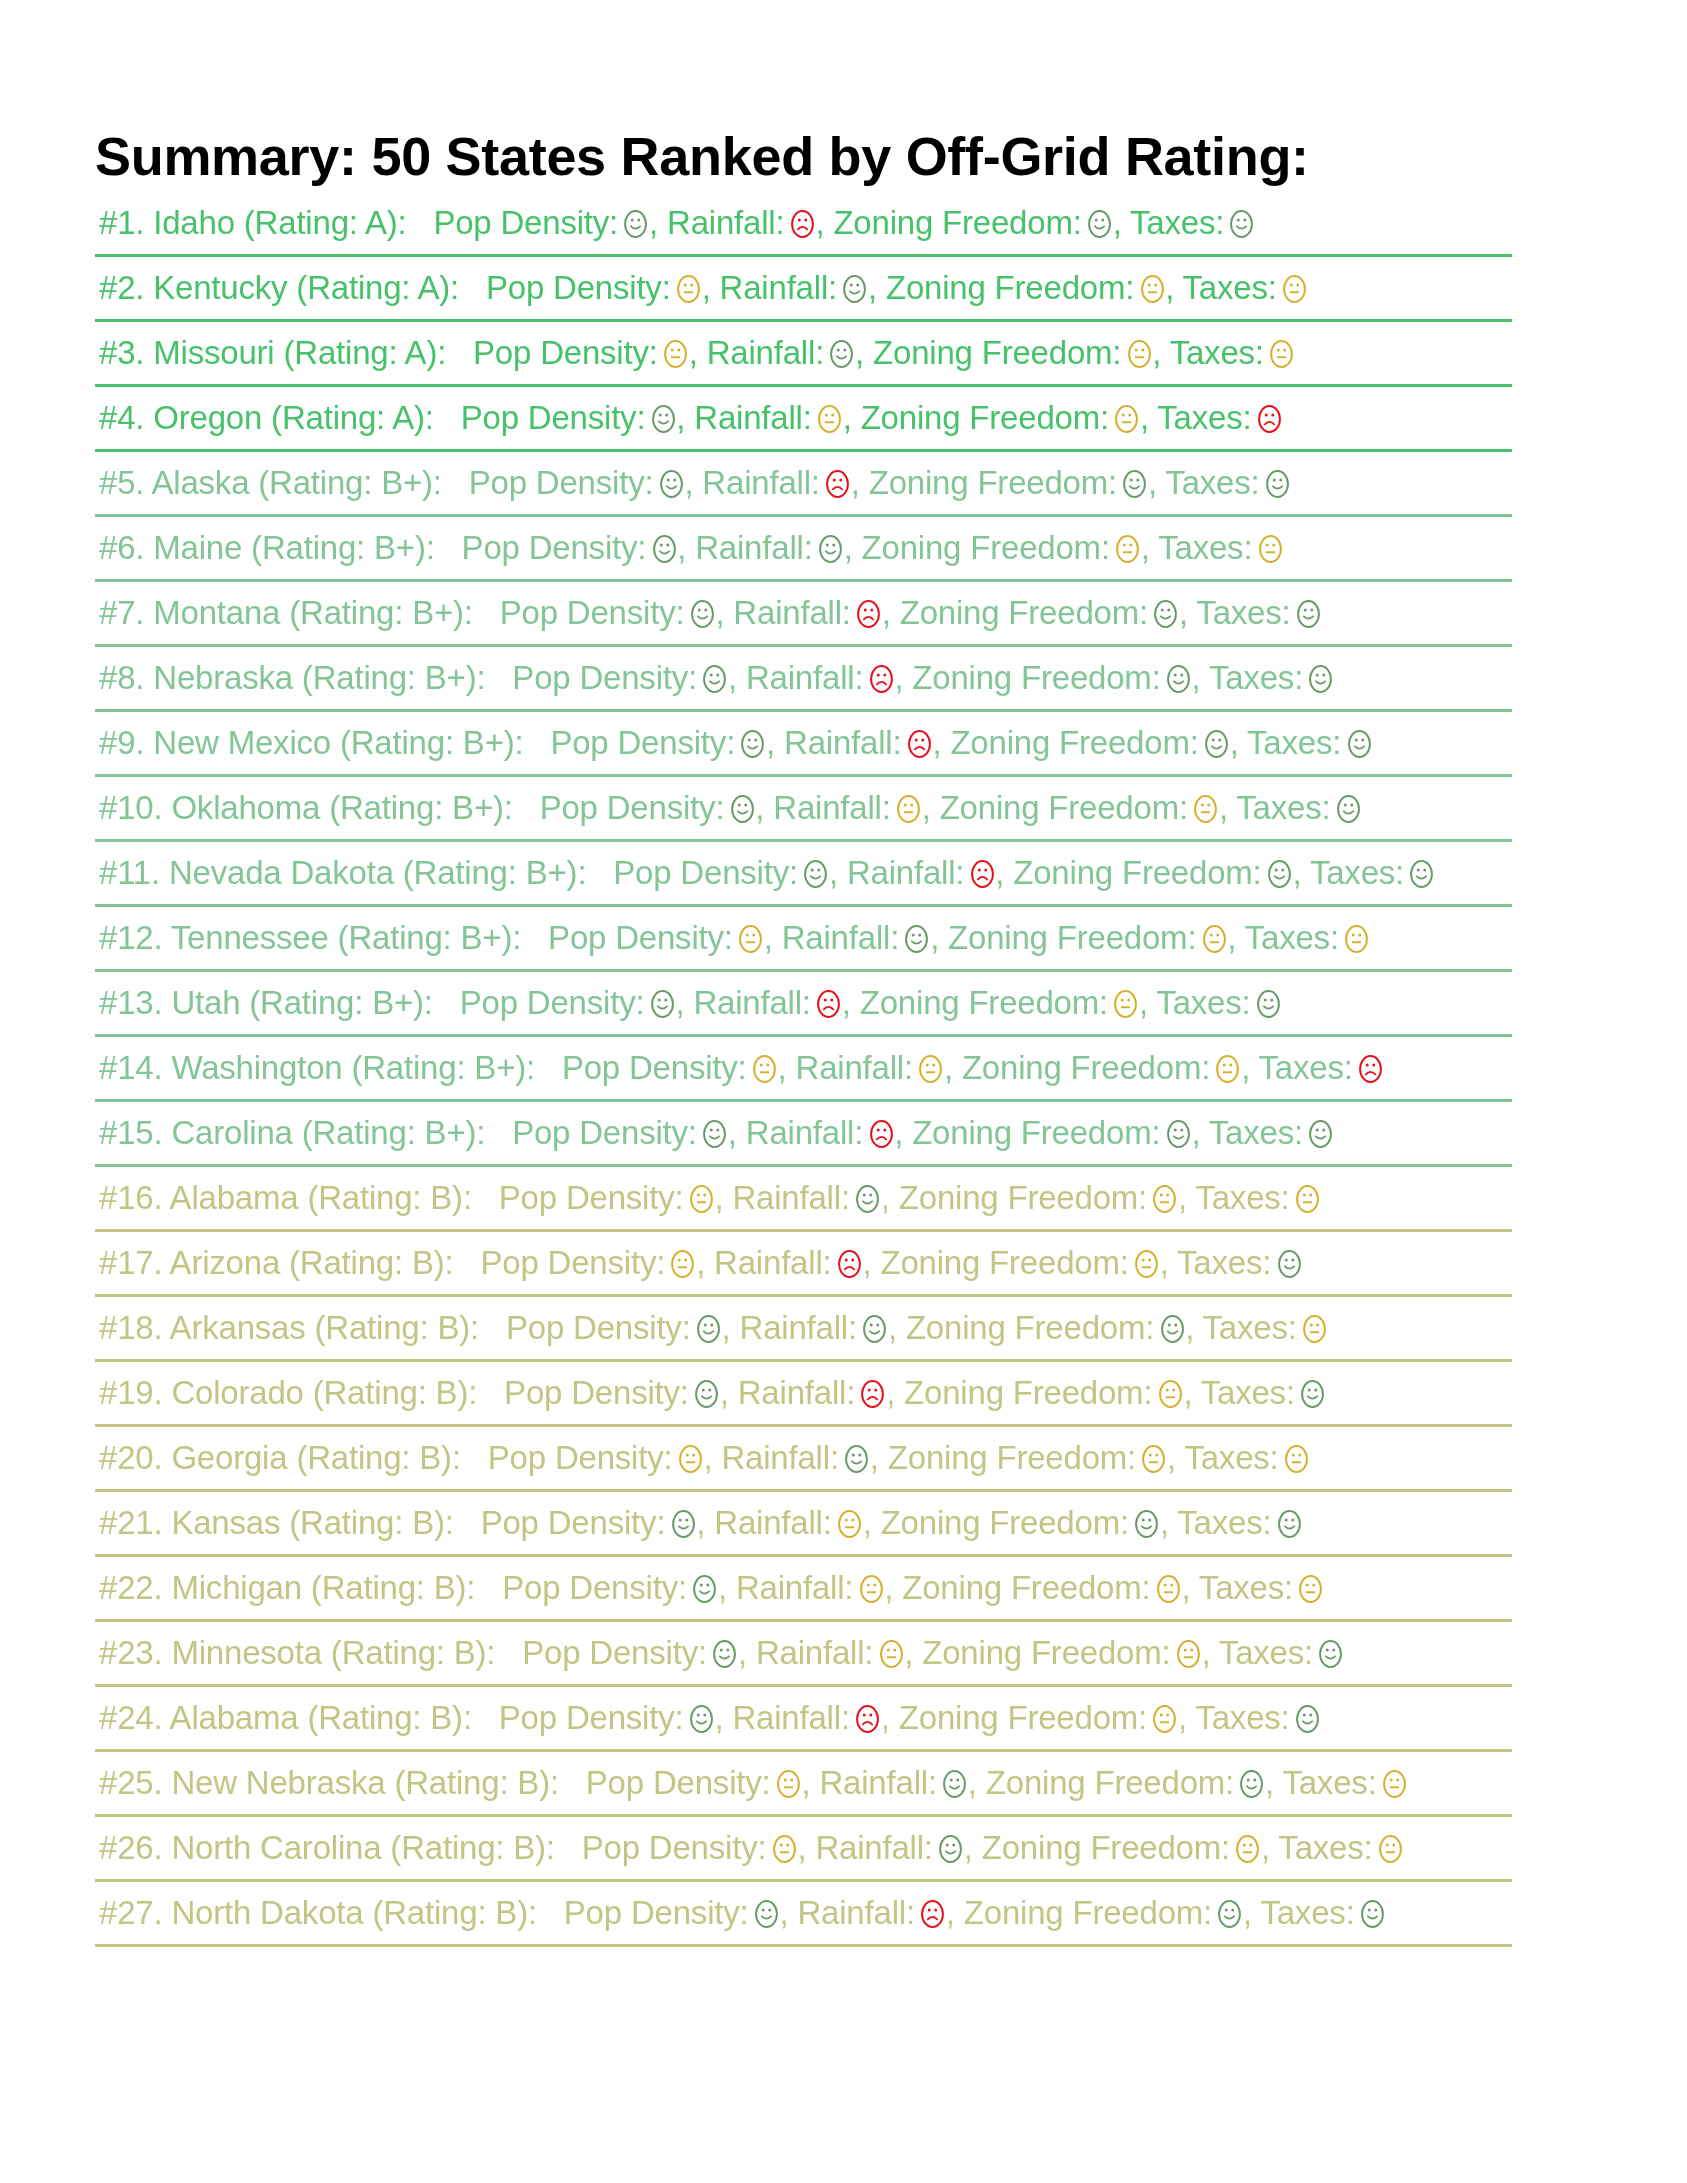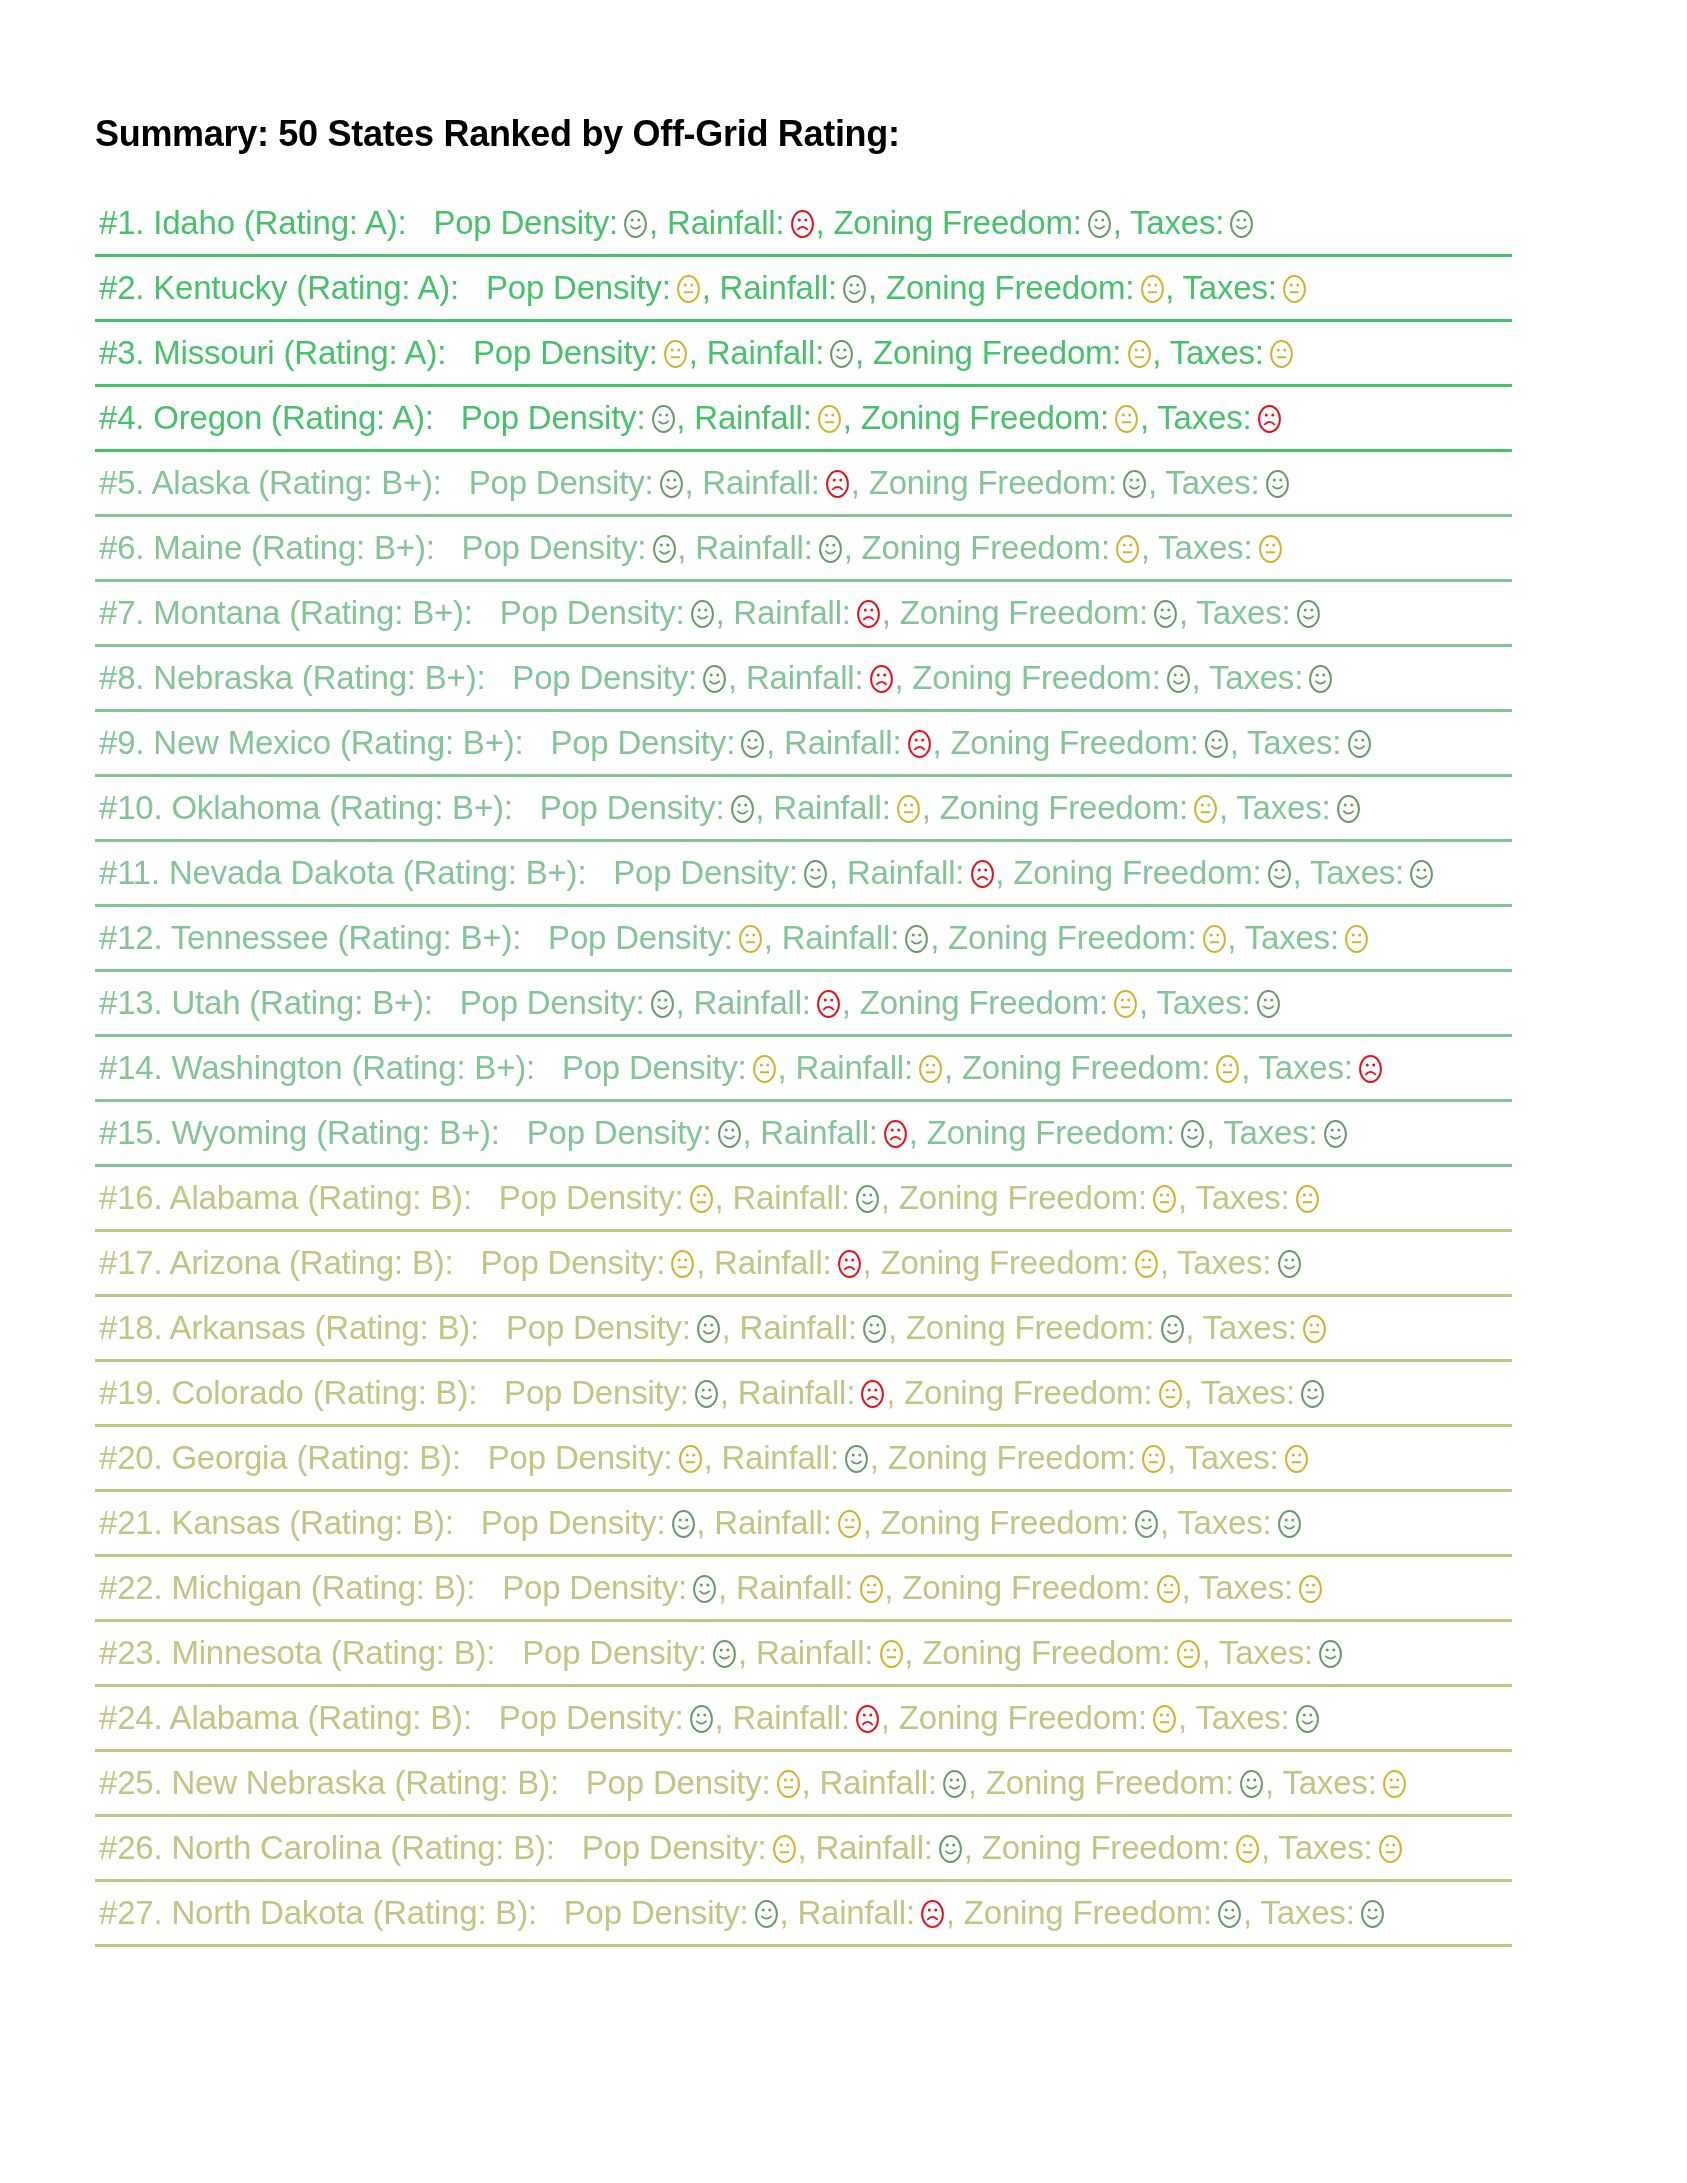--- a/index.html
+++ b/index.html
@@ -1,18 +1,18 @@
 <!DOCTYPE html>
 <html style="font-size:10.6px"><head>
 <meta charset="utf-8">
 <style>
   html, body { margin: 0; padding: 0; background: #ffffff; }
   body { width: 1687px; height: 2183px; position: relative; overflow: hidden;
          font-family: "Liberation Sans", sans-serif; }
-  .page-title { position: absolute; left: 95px; top: 89px; font-size: 36px; color: #000;
+  .page-title { position: absolute; left: 95px; top: 89px; font-size: 54px; color: #000;
                 letter-spacing: -0.3px; white-space: nowrap; }
   .list { position: absolute; left: 95px; top: 192px; width: 1417px; }
   .row { height: 65px; box-sizing: border-box; position: relative; }
   .row .line { position: absolute; left: 4px; top: 8px; font-size: 33px; white-space: nowrap;
                letter-spacing: -0.2px; line-height: 46px; }
   .row .rule { position: absolute; left: 0; right: 0; bottom: 0; height: 2.6px; }
   .tier-A .line { color: #47c26b; } .tier-A .rule { background: #47c26b; }
   .tier-Bp .line { color: #84c597; } .tier-Bp .rule { background: #84c597; }
   .tier-B .line { color: #c2c584; text-align: right; } .tier-B .rule { background: #c2c584; }
   .face { display: inline-block; width: 25px; height: 30px; vertical-align: -5.3px; margin: 0 0.7px 0 5.3px; }
@@ -468,21 +468,21 @@
             <circle cx="14" cy="17" r="2.3" fill="#e8101a"></circle>
             <circle cx="24" cy="17" r="2.3" fill="#e8101a"></circle>
             <path d="M11 32 Q19 23 27 32" fill="none" stroke="#e8101a" stroke-width="2.6"></path>
           </svg></span>
     </div>
     <div class="rule"></div>
   </div>
     <div class="row tier-Bp">
     <div class="line">
       <span>#15. </span>
-      <span>Wyoming </span>
+      <span>Carolina </span>
       <span>(Rating: B+):&nbsp;&nbsp;</span>
       <span>Pop Density:</span><span class="face"><svg viewBox="0 0 38 46">
             <ellipse cx="19" cy="23" rx="16" ry="20" fill="none" stroke="#6a9a6a" stroke-width="3"></ellipse>
             <circle cx="14" cy="17" r="2.3" fill="#6a9a6a"></circle>
             <circle cx="24" cy="17" r="2.3" fill="#6a9a6a"></circle>
             <path d="M11 26 Q19 34 27 26" fill="none" stroke="#6a9a6a" stroke-width="2.6"></path>
           </svg></span><span>, </span>
       <span>Rainfall:</span><span class="face"><svg viewBox="0 0 38 46">
             <ellipse cx="19" cy="23" rx="16" ry="20" fill="none" stroke="#e8101a" stroke-width="3"></ellipse>
             <circle cx="14" cy="17" r="2.3" fill="#e8101a"></circle>

